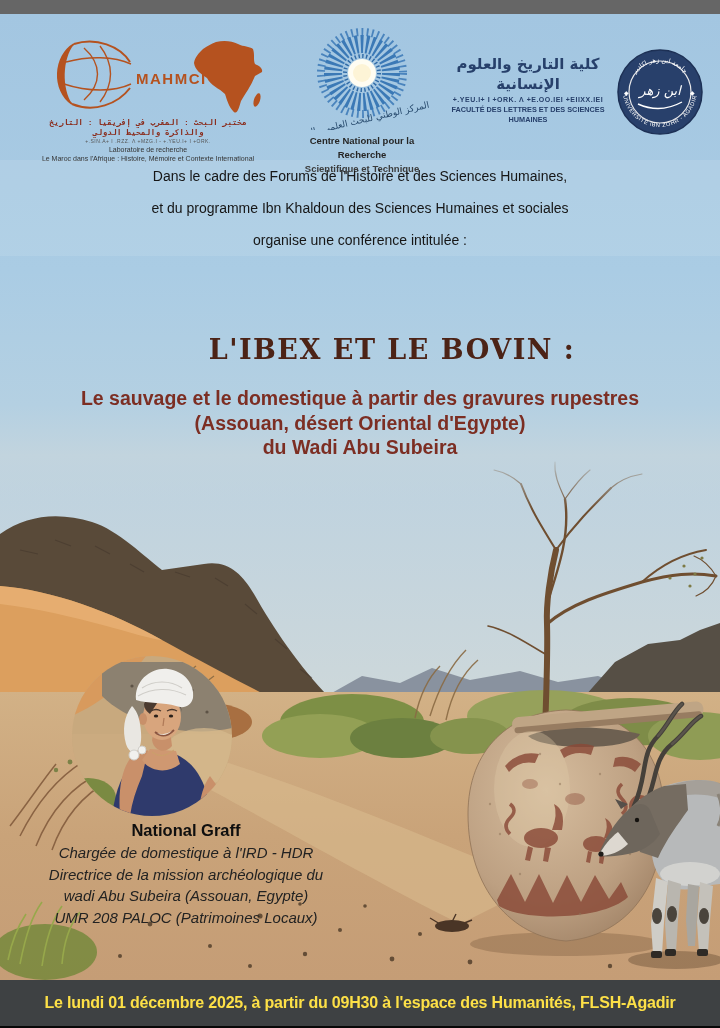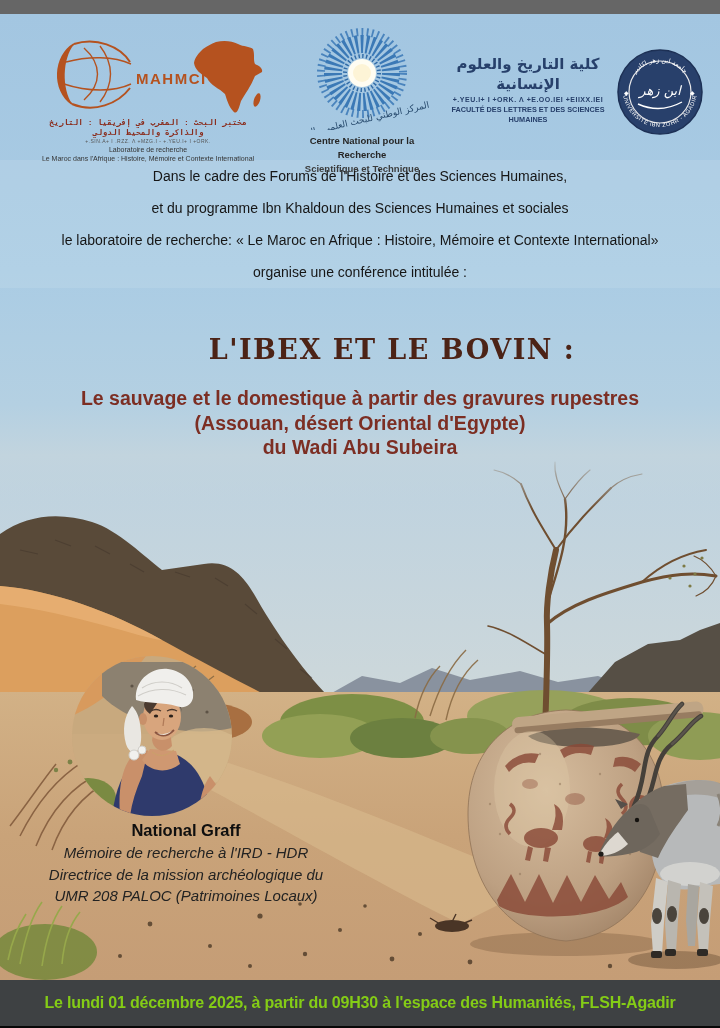--- a/index.html
+++ b/index.html
@@ -31,21 +31,21 @@
   .subtitle{left:0;top:372px;width:720px;text-align:center;font-size:19.5px;font-weight:bold;color:#7c2e23;line-height:24.5px;}
   
   .photo{left:0;top:440px;width:720px;height:526px;}
   .portrait{left:72px;top:642px;width:160px;height:160px;border-radius:50%;overflow:hidden;}
   
   .speaker{left:5px;top:804px;width:362px;text-align:center;color:#1b1b1b;}
   .speaker-name{font-size:16.5px;font-weight:bold;color:#0f0f0f;line-height:24px;}
   .speaker-role{font-size:15px;font-style:italic;line-height:21.5px;color:#222;}
   
   .footer-bar{left:0;top:966px;width:720px;height:46px;background:#3e4143;text-align:center;}
-  .footer-text{line-height:46px;font-size:16px;font-weight:bold;letter-spacing:-0.2px;color:#84cc16;}
+  .footer-text{line-height:46px;font-size:16px;font-weight:bold;letter-spacing:-0.2px;color:#fde047;}
   .black-strip{left:0;top:1012px;width:720px;height:16px;background:#070707;}
 </style>
 </head>
 <body>
 
 <div class="page">
 
   <div class="abs logo-mahmci">
     <svg width="236" height="76" viewBox="0 0 236 76">
       <g stroke="#b5521f" fill="none" stroke-width="2">
@@ -104,21 +104,20 @@
       <text x="44" y="47" text-anchor="middle" font-family="DejaVu Sans, sans-serif" font-size="13" font-style="italic" fill="#ffffff">ابن زهر</text>
       <path d="M 22 56 Q 44 66 66 54" stroke="#ffffff" stroke-width="1.4" fill="none"></path>
       <text x="8" y="47" font-size="6" fill="#ffffff">◆</text>
       <text x="74" y="47" font-size="6" fill="#ffffff">◆</text>
     </svg>
   </div>
 
   <div class="abs intro">
     <span class="intro-line">Dans le cadre des Forums de l'Histoire et des Sciences Humaines,</span>
     <span class="intro-line">et du programme Ibn Khaldoun des Sciences Humaines et sociales</span>
-    <span class="intro-line">le laboratoire de recherche: « Le Maroc en Afrique : Histoire, Mémoire et Contexte International»</span>
     <span class="intro-line">organise une conférence intitulée :</span>
   </div>
 
   <div class="abs title-main">L'IBEX ET LE BOVIN :</div>
   <div class="abs subtitle">
     <div>Le sauvage et le domestique à partir des gravures rupestres</div>
     <div>(Assouan, désert Oriental d'Egypte)</div>
     <div>du Wadi Abu Subeira</div>
   </div>
 
@@ -352,22 +351,23 @@
         <path d="M92 62 L 91 70" stroke="#b07a58" stroke-width="1.2" fill="none"></path>
         <path d="M83 76 Q 92 84 102 74" stroke="#8a5540" stroke-width="1.8" fill="none"></path>
         <path d="M85 77 Q 92 82 100 75 Q 92 80 85 77 Z" fill="#efe7dc"></path>
         <path d="M80 96 Q 90 104 102 94" stroke="#caa06a" stroke-width="1" fill="none"></path>
       </g>
     </svg>
   </div>
 
   <div class="abs speaker">
     <div class="speaker-name">National Graff</div>
-    <div class="speaker-role">Mémoire de recherche à l'IRD - HDR</div>
+    <div class="speaker-role">Chargée de domestique à l'IRD - HDR</div>
     <div class="speaker-role">Directrice de la mission archéologique du</div>
+    <div class="speaker-role">wadi Abu Subeira (Assouan, Egypte)</div>
     <div class="speaker-role">UMR 208 PALOC (Patrimoines Locaux)</div>
   </div>
 
   <div class="abs footer-bar">
     <div class="footer-text">Le lundi 01 décembre 2025, à partir du 09H30 à l'espace des Humanités, FLSH-Agadir</div>
   </div>
   <div class="abs black-strip"></div>
 
 </div>
 

